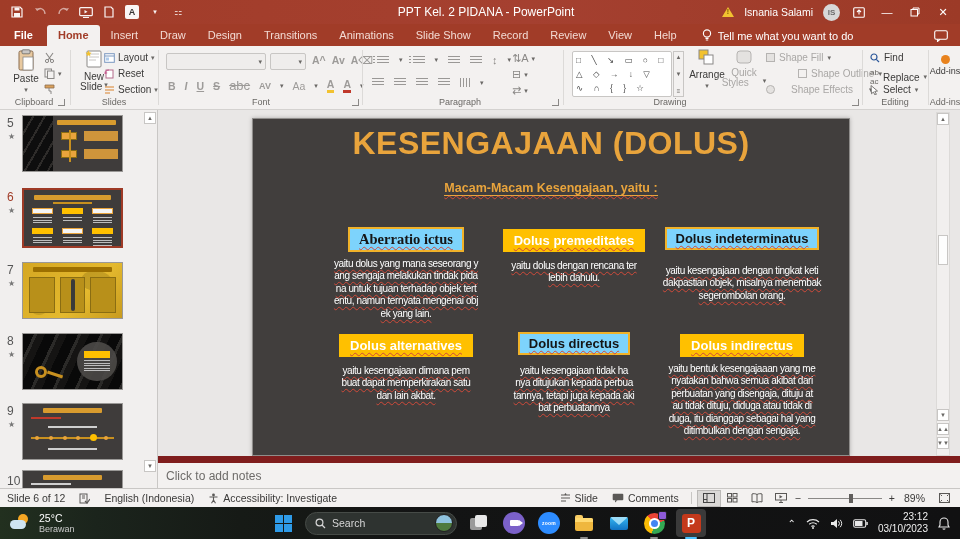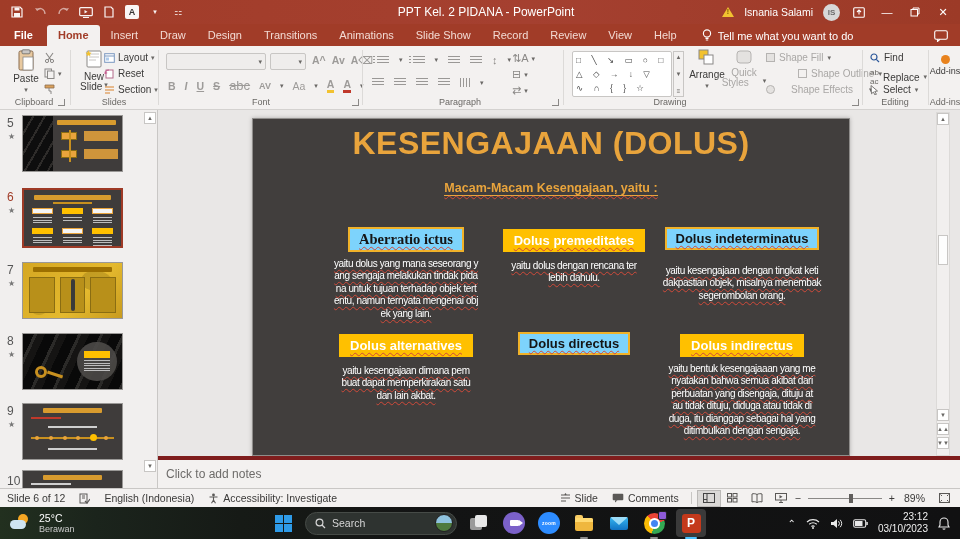--- a/index.html
+++ b/index.html
@@ -77,21 +77,21 @@
   .hdr.outline{background:#7dd3fc;border:2.5px solid #F0B229;color:#151515;}
   .hdr.filled{background:#FFC000;border:2.5px solid #FFC000;color:#fff;}
   .hdr.serif{font-family:"Liberation Serif","DejaVu Serif",serif;font-size:14.5px;}
   .bodytext{position:absolute;width:200px;font-size:10px;line-height:12.4px;letter-spacing:-.4px;color:#fff;
     text-align:center;white-space:pre-line;text-decoration:underline wavy #D04A3A 1px;text-underline-offset:2px;}
   
   .mscroll{position:absolute;left:778px;top:2px;width:14px;height:344px;background:#F1EFEE;border:1px solid #DCDAD8;}
   .mthumb{position:absolute;left:1px;top:122px;width:10px;height:30px;background:#FDFDFD;border:1px solid #C8C6C4;}
   .msbtn{position:absolute;left:0;width:12px;height:12px;background:#fff;border:1px solid #C8C6C4;color:#6a6865;font-size:6px;display:flex;align-items:center;justify-content:center;}
   
-  .notesbar{position:absolute;left:0;top:346px;width:802px;height:32px;background:#F3F1F0;border-top:4px solid #7f1d1d;display:flex;align-items:center;padding-left:8px;color:#6d6b69;font-size:12px;}
+  .notesbar{position:absolute;left:0;top:346px;width:802px;height:32px;background:#F3F1F0;border-top:7px solid #7f1d1d;display:flex;align-items:center;padding-left:8px;color:#6d6b69;font-size:12px;}
 
   
   .statusbar{position:absolute;left:0;top:488px;width:960px;height:19px;background:#F3F1F0;border-top:1px solid #C9C7C5;
     display:flex;align-items:center;font-size:10.5px;color:#3b3a39;}
   .sb-item{display:flex;align-items:center;gap:4px;padding:0 7px;height:100%;}
   .sb-right{margin-left:auto;display:flex;align-items:center;height:100%;}
   .viewbtn{width:24px;height:17px;display:flex;align-items:center;justify-content:center;}
   .viewbtn.sel{background:#DBD9D7;border:1px solid #BBB9B7;}
   .zoomline{width:74px;height:1px;background:#8a8886;position:relative;margin:0 5px;}
   .zoomknob{position:absolute;left:55%;top:-4px;width:4px;height:9px;background:#605E5C;}
@@ -564,20 +564,24 @@
         <div class="col" style="left:53px;top:215px;">
           <span class="hdr filled">Dolus  alternatives</span>
         </div>
         <div class="bodytext" style="left:53px;top:246px;">yaitu  kesengajaan  dimana  pem
 buat  dapat memperkirakan satu
 dan lain akbat.</div>
 
         <div class="col" style="left:221px;top:213px;">
           <span class="hdr outline">Dolus   directus</span>
         </div>
+        <div class="bodytext" style="left:221px;top:246px;">yaitu  kesengajaan  tidak  ha
+nya  ditujukan kepada perbua
+tannya, tetapi juga kepada aki
+bat perbuatannya</div>
 
         <div class="col" style="left:389px;top:215px;">
           <span class="hdr filled">Dolus indirectus</span>
         </div>
         <div class="bodytext" style="left:389px;top:244px;">yaitu bentuk kesengajaaan yang me
 nyatakan bahwa semua akibat dari
 perbuatan yang disengaja, dituju at
 au tidak dituju, diduga atau tidak di
 duga, itu dianggap sebagai hal yang
 ditimbulkan dengan sengaja.</div>

